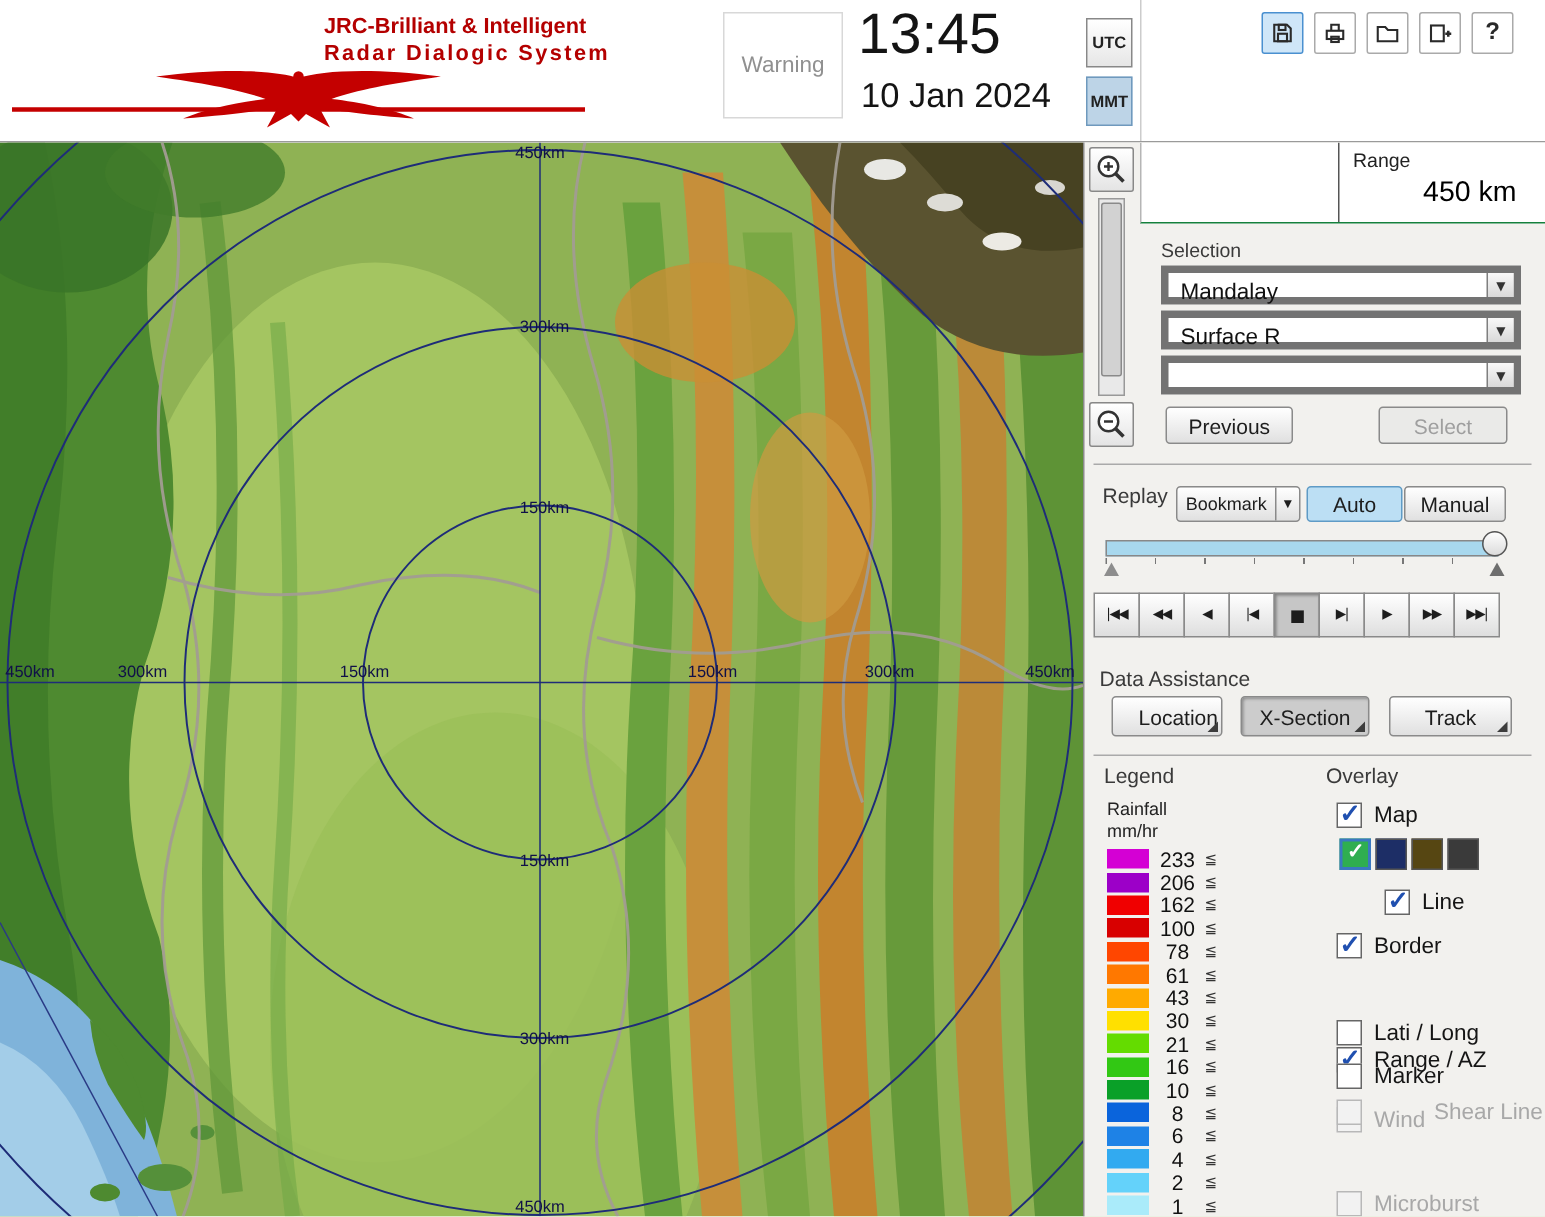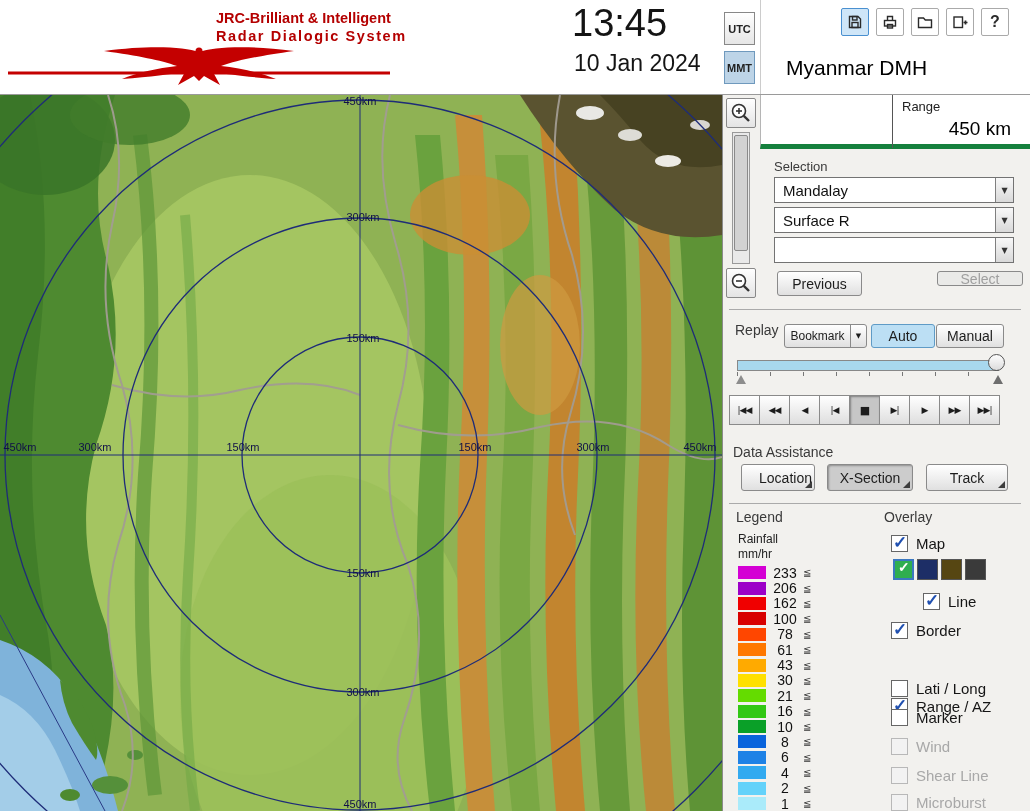--- a/index.html
+++ b/index.html
@@ -50,28 +50,28 @@
 
   .zoom-btn { position:absolute; left:3px; width:30px; height:30px; background:linear-gradient(#fff,#e4e4e4);
               border:1px solid #888; border-radius:2px; display:flex; align-items:center; justify-content:center; cursor:pointer; }
   .zoom-in { top:3px; } .zoom-out { top:173px; }
   .zoom-slider { position:absolute; left:9px; top:37px; width:18px; height:132px; background:#e9e9e9;
                  border:1px solid #999; }
   .zoom-thumb { position:absolute; left:1px; top:2px; width:14px; height:116px; background:#d2d2d2;
                 border:1px solid #8a8a8a; border-radius:2px; cursor:grab; }
 
   .range-box { position:absolute; left:37px; top:0; width:271px; height:54px; background:#fff;
-               border-bottom:5px solid #15803d; border-left:1px solid #b5b5b5; }
+               border-bottom:1px solid #15803d; border-left:1px solid #b5b5b5; }
   .range-divider { position:absolute; left:131px; top:0; height:53px; border-left:1px solid #555; }
   .range-label { position:absolute; left:141px; top:4px; font-size:13px; color:#222; }
   .range-value { position:absolute; right:20px; top:23px; font-size:19px; color:#000; }
 
   .sec-label { position:absolute; font-size:13px; color:#3a3a3a; }
   .dropdown { position:absolute; left:51px; width:240px; height:26px; background:#fff;
-              border:1px solid #737373; cursor:pointer; }
+              border:5px solid #737373; cursor:pointer; }
   .dropdown .txt { font-size:15px; color:#111; padding:4px 0 0 8px; }
   .dropdown .arrow-btn { position:absolute; right:0; top:0; bottom:0; width:18px;
               border-left:1px solid #7f7f7f; background:linear-gradient(#f8f8f8,#d9d9d9);
               display:flex; align-items:center; justify-content:center; font-size:8px; color:#333;
               font-family:"DejaVu Sans", sans-serif; }
 
   .sep { position:absolute; left:6px; width:292px; border-top:1px solid #aaa; }
 
   .bm-label { flex:1; font-size:12px; display:flex; align-items:center; justify-content:center; }
   .bm-arrow { width:16px; align-self:stretch; border-left:1px solid #8a8a8a; font-size:7px;
@@ -130,20 +130,21 @@
     </div>
     <svg class="eagle" width="382" height="42" viewBox="0 0 382 42">
       <line x1="0" y1="27" x2="382" y2="27" stroke="#c40000" stroke-width="3"></line>
       <circle cx="191" cy="5" r="3.5" fill="#c40000"></circle>
       <path d="M191 6 C 176 1, 142 -1, 96 5 C 131 10, 152 14, 169 20 C 150 22, 128 27, 114 33
                C 143 31, 163 28, 177 26 L 170 39 L 186 30 L 191 35 L 196 30 L 212 39 L 205 26
                C 219 28, 239 31, 268 33 C 254 27, 232 22, 213 20 C 230 14, 251 10, 286 5
                C 240 -1, 206 1, 191 6 Z" fill="#c40000"></path>
     </svg>
 
+    <div class="warning-box">Warning</div>
     <div class="clock-time">13:45</div>
     <div class="clock-date">10 Jan 2024</div>
 
     <div class="tz utc">UTC</div>
     <div class="tz mmt">MMT</div>
 
     <div class="header-divider"></div>
 
     <div class="toolbar">
       <div class="tool-btn active">
@@ -169,21 +170,20 @@
         <svg width="18" height="18" viewBox="0 0 18 18">
           <rect x="3" y="4" width="8.5" height="10.5"></rect>
           <path d="M12.5 9.5 h4 M14.5 7.5 v4" stroke-width="1.7"></path>
         </svg>
       </div>
       <div class="tool-btn">
         <span class="help-glyph">?</span>
       </div>
     </div>
 
-    <div class="station">Myanmar DMH</div>
   </div>
 
   <div class="map-area">
     <svg width="722" height="716" viewBox="0 0 722 716">
       <g>
         <rect width="722" height="716" fill="#8fb254"></rect>
         <ellipse cx="250" cy="380" rx="180" ry="300" fill="#a6c763" opacity="0.9"></ellipse>
         <ellipse cx="330" cy="600" rx="150" ry="220" fill="#9cc05a" opacity="0.9"></ellipse>
         <path d="M0 0 H115 Q85 90 108 170 Q128 260 96 350 Q72 440 106 530 Q126 610 92 716 H0 Z" fill="#4e8a30"></path>
         <path d="M30 0 Q55 120 38 260 Q22 400 48 540 Q62 630 40 716 H0 V0 Z" fill="#3f7a28" opacity="0.8"></path>
@@ -280,21 +280,21 @@
     </div>
     <div class="dropdown" style="top:112px;">
       <div class="txt">Surface R</div>
       <div class="arrow-btn">▼</div>
     </div>
     <div class="dropdown" style="top:142px;">
       <div class="txt"></div>
       <div class="arrow-btn">▼</div>
     </div>
     <div class="btn" style="left:54px; top:176px; width:85px; height:25px;">Previous</div>
-    <div class="btn disabled" style="left:214px; top:176px; width:86px; height:15px;">Select</div>
+    <div class="btn disabled" style="left:196px; top:176px; width:86px; height:25px;">Select</div>
 
     <div class="sep" style="top:214px;"></div>
 
     <div class="sec-label" style="left:12px; top:227px; font-size:14px;">Replay</div>
     <div class="btn" style="left:61px; top:229px; width:83px; height:24px; padding:0;">
       <span class="bm-label">Bookmark</span>
       <span class="bm-arrow">▼</span>
     </div>
     <div class="btn blue" style="left:148px; top:229px; width:64px; height:24px;">Auto</div>
     <div class="btn" style="left:213px; top:229px; width:68px; height:24px;">Manual</div>
@@ -439,21 +439,21 @@
       <span class="lbl">Lati / Long</span>
     </div>
     <div class="cb-row" style="top:611px;">
       <span class="cb"></span>
       <span class="lbl">Marker</span>
     </div>
     <div class="cb-row disabled" style="top:640px;">
       <span class="cb"></span>
       <span class="lbl">Wind</span>
     </div>
-    <div class="cb-row disabled" style="top:669px;">
+    <div class="cb-row disabled" style="top:635px;gap:40px;">
       <span class="cb"></span>
       <span class="lbl">Shear Line</span>
     </div>
     <div class="cb-row disabled" style="top:696px;">
       <span class="cb"></span>
       <span class="lbl">Microburst</span>
     </div>
 
   </div>
 </div>

